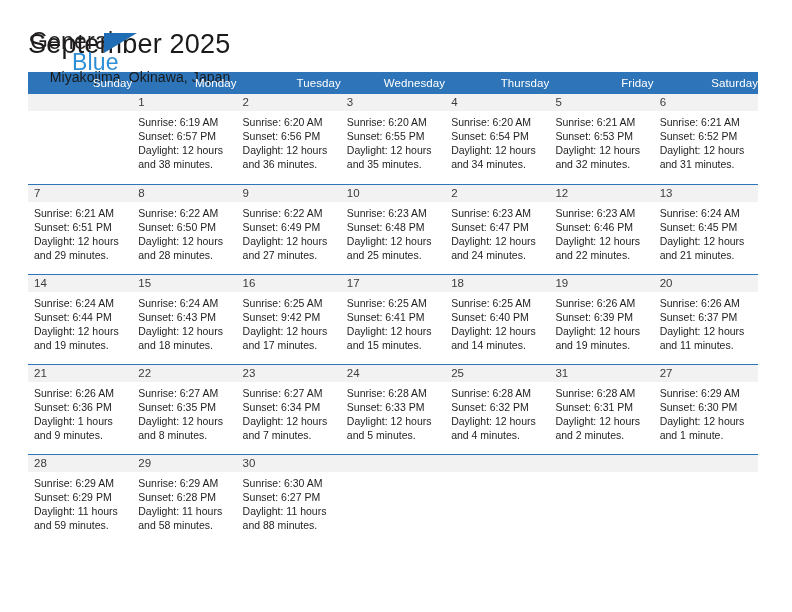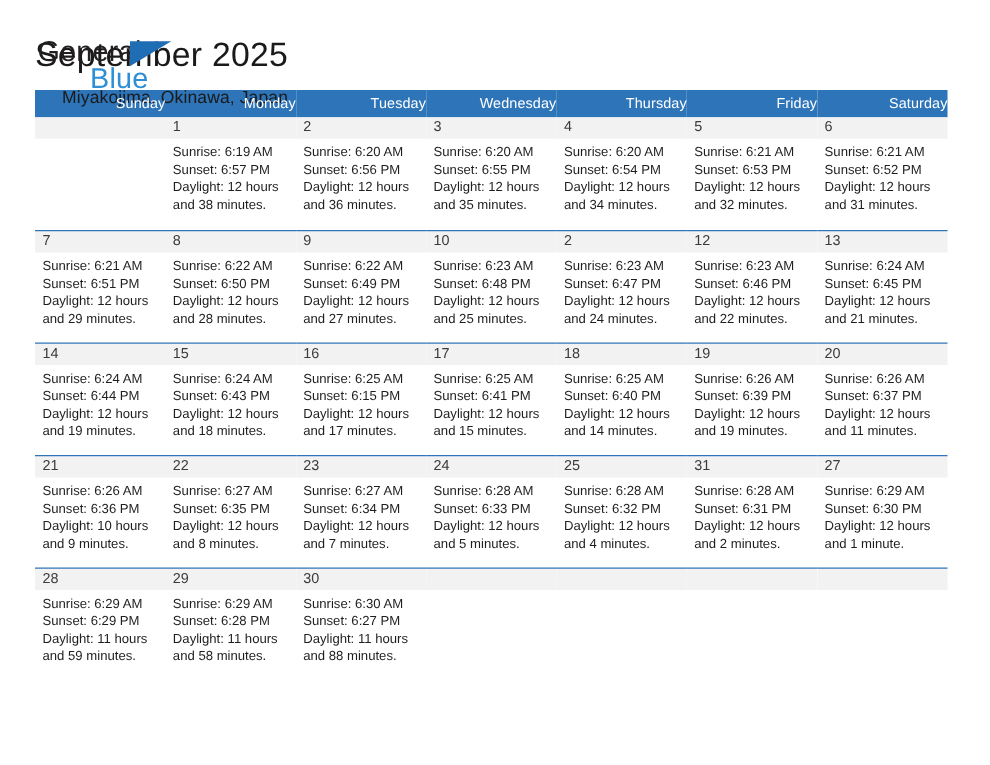--- a/index.html
+++ b/index.html
@@ -336,21 +336,21 @@
                 <div>Sunset: 6:43 PM</div>
                 <div class="daylight">Daylight: 12 hours and 18 minutes.</div>
               </div>
             </div>
           </td>
           <td>
             <div class="cell-inner">
               <div class="daynum-row">16</div>
               <div class="detail">
                 <div>Sunrise: 6:25 AM</div>
-                <div>Sunset: 6:15 PM</div>
+                <div>Sunset: 9:42 PM</div>
                 <div class="daylight">Daylight: 12 hours and 17 minutes.</div>
               </div>
             </div>
           </td>
           <td>
             <div class="cell-inner">
               <div class="daynum-row">17</div>
               <div class="detail">
                 <div>Sunrise: 6:25 AM</div>
                 <div>Sunset: 6:41 PM</div>
@@ -389,21 +389,21 @@
             </div>
           </td>
         </tr>
         <tr>
           <td>
             <div class="cell-inner">
               <div class="daynum-row">21</div>
               <div class="detail">
                 <div>Sunrise: 6:26 AM</div>
                 <div>Sunset: 6:36 PM</div>
-                <div class="daylight">Daylight: 10 hours and 9 minutes.</div>
+                <div class="daylight">Daylight: 1 hours and 9 minutes.</div>
               </div>
             </div>
           </td>
           <td>
             <div class="cell-inner">
               <div class="daynum-row">22</div>
               <div class="detail">
                 <div>Sunrise: 6:27 AM</div>
                 <div>Sunset: 6:35 PM</div>
                 <div class="daylight">Daylight: 12 hours and 8 minutes.</div>

